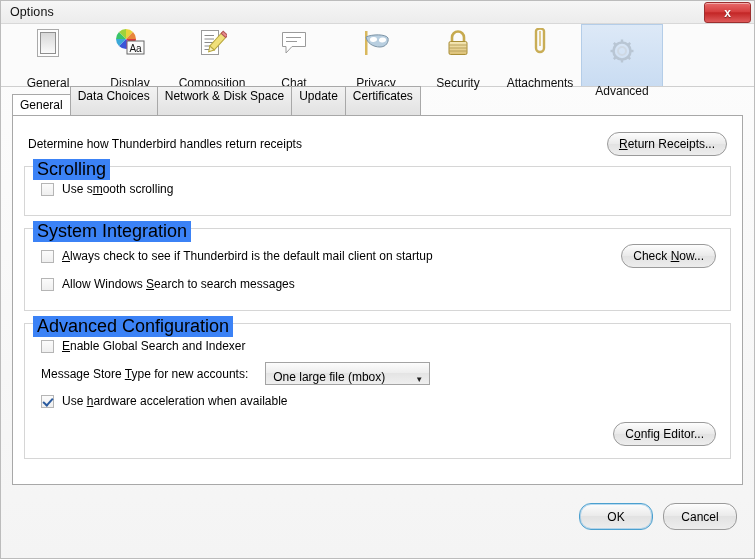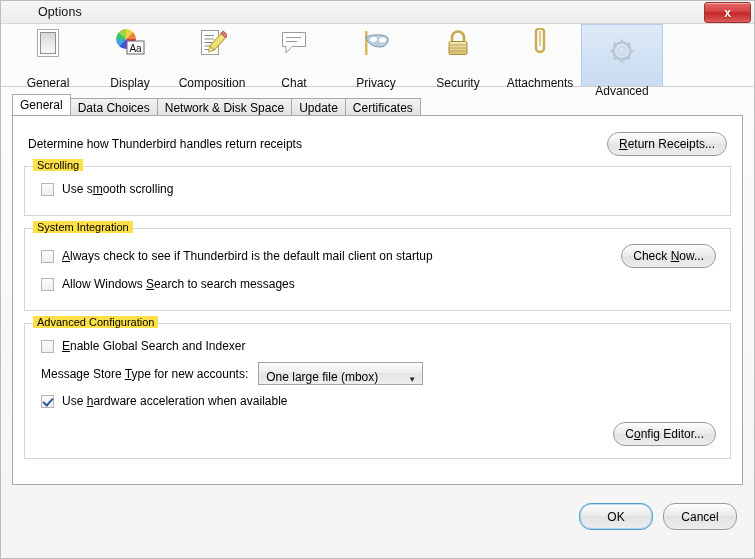--- a/index.html
+++ b/index.html
@@ -30,21 +30,20 @@
     display: flex;
     align-items: center;
     position: relative;
     flex: 0 0 auto;
   }
   .title-text {
     padding-left: 9px;
     font-size: 12.5px;
     color: #111;
     letter-spacing: .1px;
-    margin-left: 28px;
   }
   .close-btn {
     position: absolute;
     right: 3px; top: 1px;
     width: 45px; height: 19px;
     border: 1px solid #9c2f2f;
     border-radius: 3px;
     background: linear-gradient(#e86a6a 0%, #d64040 45%, #c32626 52%, #de5a5a 100%);
     box-shadow: inset 0 1px 0 rgba(255,255,255,.45);
     display: flex; align-items: center; justify-content: center;
@@ -100,21 +99,21 @@
     display: flex;
     align-items: flex-end;
     padding-left: 11px;
     background: transparent;
     margin-top: 7px;
     flex: 0 0 auto;
     position: relative;
     z-index: 3;
   }
   .tab {
-    height: 17px;
+    height: 29px;
     line-height: 18px;
     padding: 0 7px;
     font-size: 12px;
     border: 1px solid #a8a8a8;
     border-bottom: none;
     background: linear-gradient(#f2f2f2, #e2e2e2);
     margin-right: -1px;
     cursor: pointer;
     color: #000;
     box-sizing: border-box;
@@ -167,23 +166,23 @@
   
   .group {
     border: 1px solid #d6d6d6;
     margin: 0 0 12px 0;
     padding: 6px 10px 10px 10px;
     position: relative;
   }
   .group-title {
     position: absolute;
     top: -8px; left: 8px;
-    background: #fde047;
+    background: #3b82f6;
     padding: 0 4px;
-    font-size: 11px;
+    font-size: 18px;
     color: #000;
   }
   .check-row {
     display: flex;
     align-items: center;
     margin: 9px 0 9px 6px;
   }
   .check-row.with-btn {
     justify-content: space-between;
     margin-right: 4px;
@@ -208,20 +207,21 @@
     border-width: 0 2px 2px 0;
     transform: rotate(42deg);
   }
   .cb-label { font-size: 12px; cursor: default; }
   u { text-decoration: underline; }
   
   .sel-row {
     display: flex;
     align-items: center;
     margin: 9px 0 4px 6px;
+    gap: 7px;
   }
   .sel-row .lbl { font-size: 12px; margin-right: 10px; }
   .select {
     width: 165px; height: 23px;
     border: 1px solid #a3a3a3;
     background: linear-gradient(#fcfcfc, #ededed 48%, #e4e4e4 50%, #efefef);
     display: flex;
     align-items: flex-end;
     justify-content: space-between;
     padding: 0 0 0 7px;

